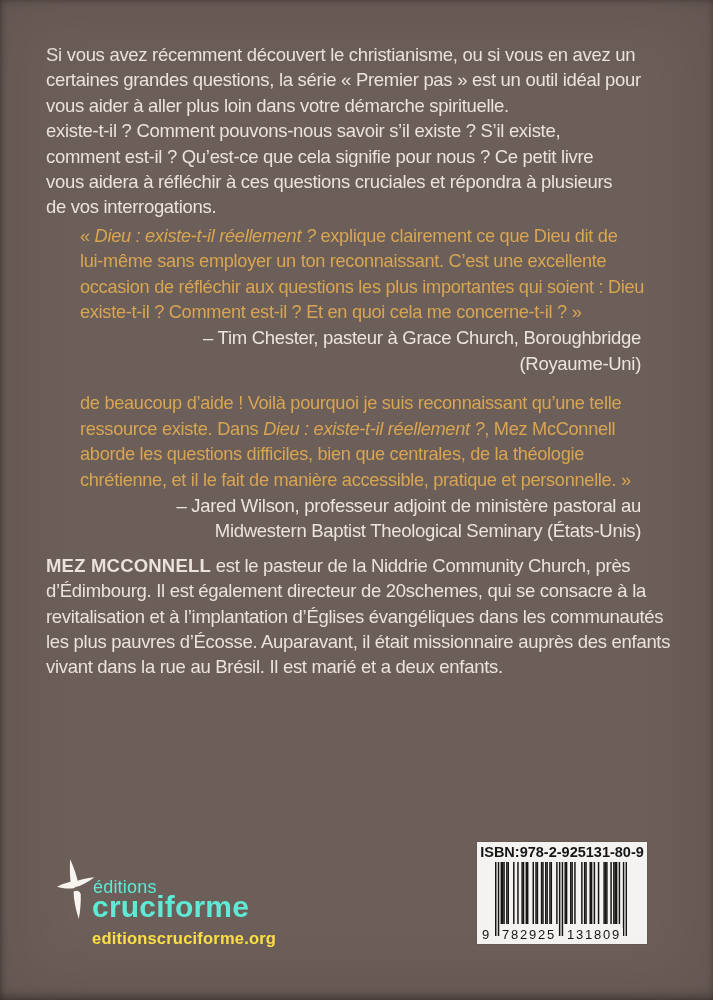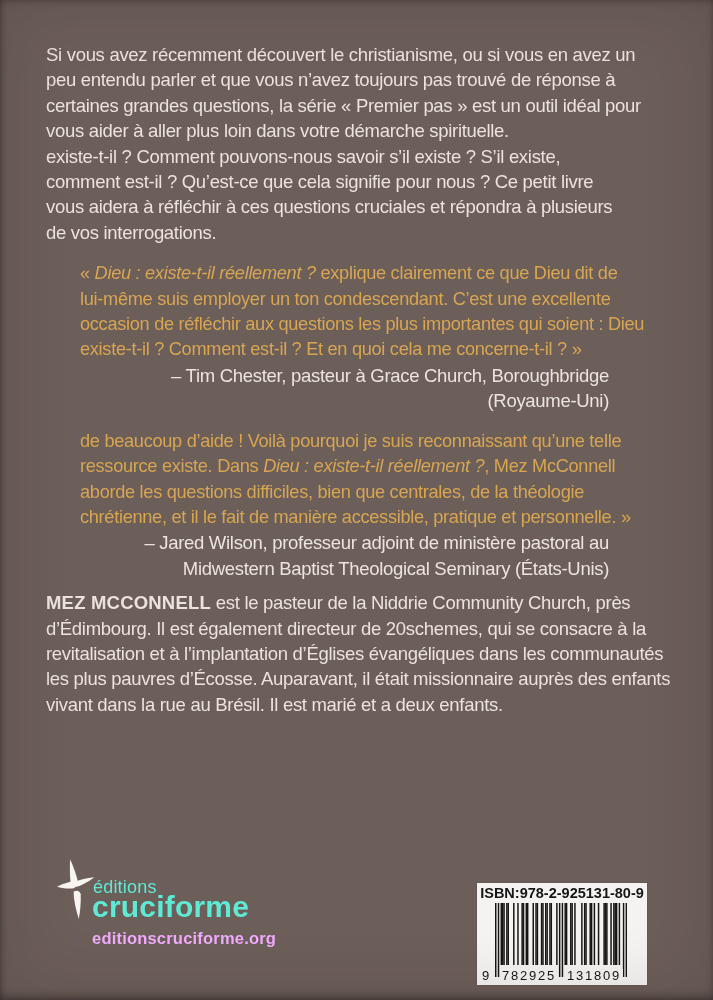--- a/index.html
+++ b/index.html
@@ -19,61 +19,60 @@
   .content{position:absolute;left:46px;top:42px;right:36px;}
   .tline{
     line-height:25.4px;font-size:18.5px;letter-spacing:-0.3px;
     white-space:nowrap;
   }
   .tline.indent{padding-left:36px;}
   .it{font-style:italic;}
   .bd{font-weight:bold;letter-spacing:0.2px;}
   .quote{margin-left:34px;color:#d8a652;}
   .quote .tline{font-size:18.2px;}
-  .attrib{text-align:right;margin-right:68px;color:#ece4de;}
-  .q-gap1{margin-top:16px;}
+  .attrib{text-align:right;margin-right:36px;color:#ece4de;}
+  .q-gap1{margin-top:4px;}
   .q-gap2{margin-top:15px;}
   .bio{margin-top:9px;}
   
   .publisher{position:absolute;left:56px;top:858px;width:260px;height:95px;color:#5eead4;}
   .cross-icon{position:absolute;left:0;top:0;width:40px;height:62px;}
   .cross-icon svg{width:100%;height:100%;fill:#f8f4f0;}
   .pub-small{position:absolute;left:37px;top:19px;font-size:18px;letter-spacing:0.2px;}
   .pub-large{position:absolute;left:36px;top:32px;font-size:30px;font-weight:bold;letter-spacing:0.2px;}
-  .pub-url{position:absolute;left:92px;top:929px;font-size:16.5px;font-weight:bold;color:#f0abfc;letter-spacing:0.2px;}
+  .pub-url{position:absolute;left:92px;top:929px;font-size:16.5px;font-weight:bold;color:#fde047;letter-spacing:0.2px;}
   
-  .barcode{position:absolute;left:477px;top:842px;width:170px;height:102px;background:#f4f3f1;box-shadow:0 0 1px rgba(0,0,0,.3);margin-top:41px;}
+  .barcode{position:absolute;left:477px;top:842px;width:170px;height:102px;background:#f4f3f1;box-shadow:0 0 1px rgba(0,0,0,.3);}
   .isbn{position:absolute;top:2px;left:0;right:0;text-align:center;font-size:14.5px;font-weight:bold;color:#161616;letter-spacing:0;}
   .bars{position:absolute;left:18px;top:20px;width:132px;height:74px;fill:#161514;}
   .bc-g{position:absolute;bottom:2px;font-size:13px;color:#161514;background:#f4f3f1;line-height:14px;}
   .bc-d1{left:4px;letter-spacing:0;padding:0 1px;}
   .bc-d2{left:23px;width:58px;text-align:center;letter-spacing:1.8px;}
   .bc-d3{left:88px;width:58px;text-align:center;letter-spacing:1.8px;}
 </style>
 </head>
 <body>
 
 <div class="cover">
 
   <div class="content">
 
     <div>
         <div class="tline">Si vous avez récemment découvert le christianisme, ou si vous en avez un</div>
-        <div class="tline">peu entendu parler et que vous n’avez toujours pas trouvé de réponse à</div>
         <div class="tline">certaines grandes questions, la série « Premier pas » est un outil idéal pour</div>
         <div class="tline">vous aider à aller plus loin dans votre démarche spirituelle.</div>
         <div class="tline">existe-t-il ? Comment pouvons-nous savoir s’il existe ? S’il existe,</div>
         <div class="tline">comment est-il ? Qu’est-ce que cela signifie pour nous ? Ce petit livre</div>
         <div class="tline">vous aidera à réfléchir à ces questions cruciales et répondra à plusieurs</div>
         <div class="tline">de vos interrogations.</div>
       </div>
 
     <div class="quote q-gap1">
         <div class="tline"><span>« </span><span class="it">Dieu : existe-t-il réellement ?</span><span> explique clairement ce que Dieu dit de</span></div>
-        <div class="tline">lui-même suis employer un ton condescendant. C’est une excellente</div>
+        <div class="tline">lui-même sans employer un ton reconnaissant. C’est une excellente</div>
         <div class="tline">occasion de réfléchir aux questions les plus importantes qui soient : Dieu</div>
         <div class="tline">existe-t-il ? Comment est-il ? Et en quoi cela me concerne-t-il ? »</div>
       </div>
     <div class="attrib">
         <div class="tline">– Tim Chester, pasteur à Grace Church, Boroughbridge</div>
         <div class="tline">(Royaume-Uni)</div>
       </div>
 
     <div class="quote q-gap2">
         <div class="tline">de beaucoup d’aide ! Voilà pourquoi je suis reconnaissant qu’une telle</div>

